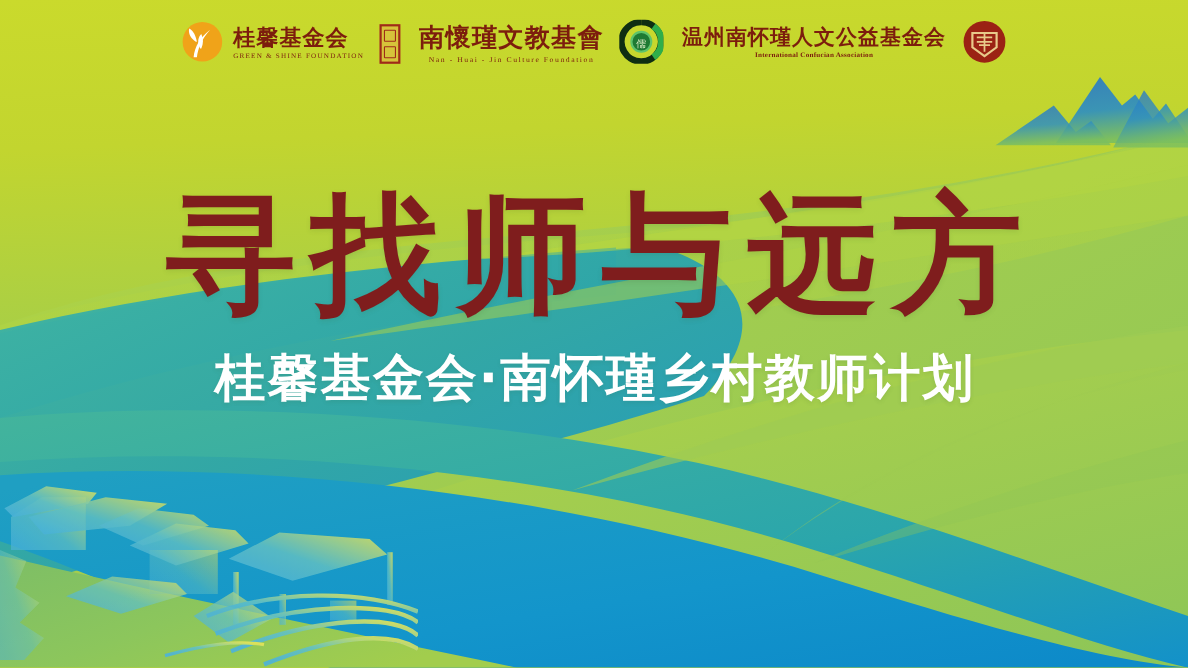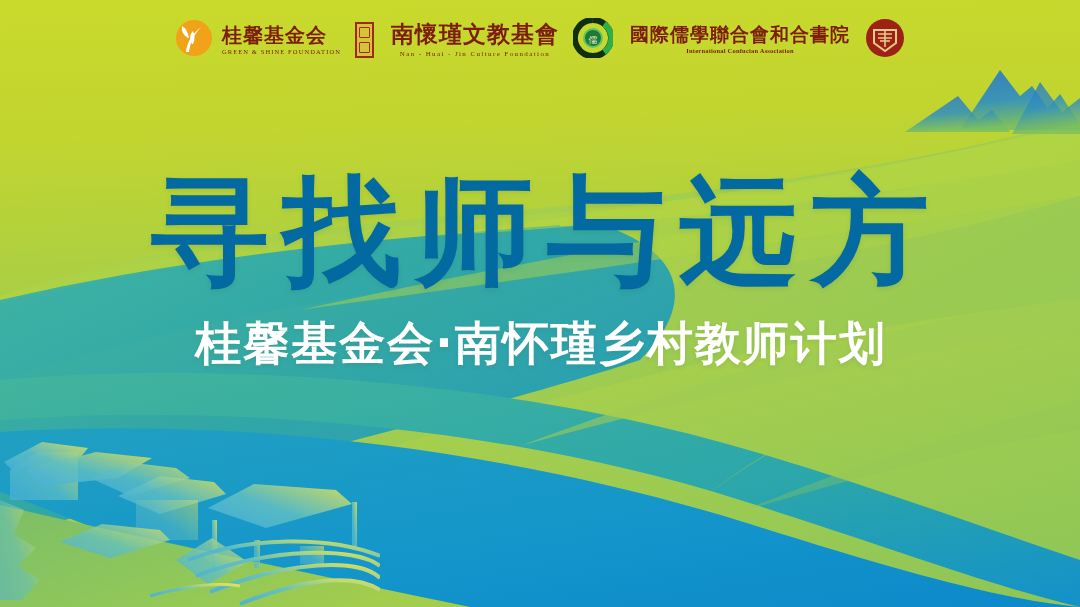--- a/index.html
+++ b/index.html
@@ -63,21 +63,21 @@
   .u2 .logo-en { font-size:7px; letter-spacing:1.4px; margin-top:5px; }
   .u3 .logo-cn { font-size:19px; margin-left:5px; }
   .u3 .logo-en { font-size:6.5px; letter-spacing:0.2px; margin-left:5px; margin-top:4px; font-weight:bold;}
   .u4 .logo-cn { font-size:19px; margin-left:6px; }
   .u4 .logo-en { font-size:7px; letter-spacing:0.2px; margin-left:6px; margin-top:4px; }
 
   
   .headline {
     position:absolute; left:0; top:172px; width:1080px;
     text-align:center; z-index:7;
-    color:#0369a1;
+    color:#7f1d1d;
     font-family:"DejaVu Sans","Liberation Sans",sans-serif;
     font-weight:bold;
     font-size:118px;
     line-height:1.0;
     letter-spacing:14px;
     text-indent:14px;
     text-shadow:0 2px 5px rgba(60,90,40,0.13);
   }
   .subline {
     position:absolute; left:0; top:313px; width:1080px;
@@ -249,21 +249,21 @@
       <span class="logo-mark">
         <svg class="mark-conf" viewBox="0 0 40 40">
           <path d="M20 2 A18 18 0 1 1 19.9 2" fill="none" stroke="#0f2e12" stroke-width="6"></path>
           <path d="M31 6 A17 17 0 0 1 31 34" fill="none" stroke="#2fae4a" stroke-width="6"></path>
           <circle cx="20" cy="20" r="9" fill="#1f7a33"></circle>
           <circle cx="20" cy="20" r="9" fill="none" stroke="#5ec46a" stroke-width="2"></circle>
           <text x="20" y="24.5" font-size="9" fill="#e8f3cf" text-anchor="middle" font-family="'Liberation Serif',serif">儒</text>
         </svg>
       </span>
       <span class="logo-text">
-        <span class="logo-cn">國際儒學聯合會和合書院</span>
+        <span class="logo-cn">温州南怀瑾人文公益基金会</span>
         <span class="logo-en">International Confucian Association</span>
       </span>
     </div>
 
     <div class="logo-unit u4">
       <span class="logo-mark">
         <svg class="mark-wz" viewBox="0 0 42 42">
           <circle cx="21" cy="21" r="19" fill="#9b2214"></circle>
           <path d="M10 13 H32 V26 L21 34 L10 26 Z" fill="none" stroke="#e8c98a" stroke-width="2"></path>
           <path d="M14 17 H28 M14 21 H28 M21 13 V30" stroke="#e8c98a" stroke-width="1.6" fill="none"></path>

